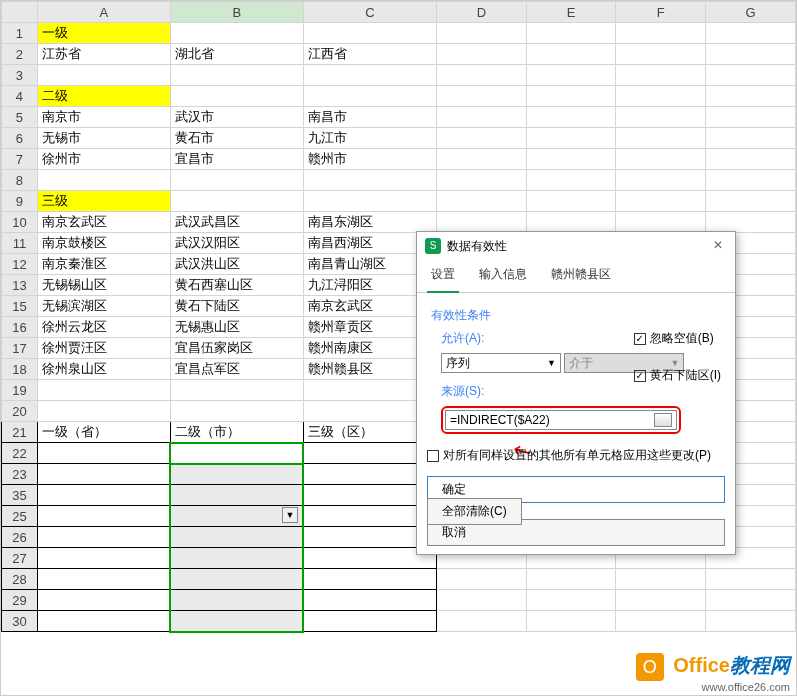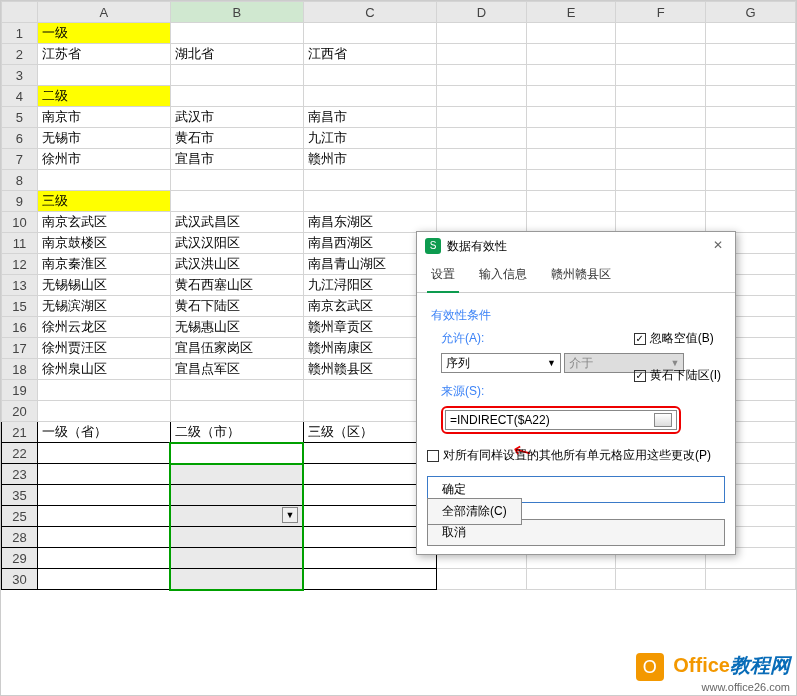--- a/index.html
+++ b/index.html
@@ -435,20 +435,40 @@
         <td></td>
         <td class="grey-sel" style="border-left:2px solid #00a000;border-right:2px solid #00a000"></td>
         <td></td>
         <td style="border:1px solid #d4d4d4"></td>
         <td style="border:1px solid #d4d4d4"></td>
         <td style="border:1px solid #d4d4d4"></td>
         <td style="border:1px solid #d4d4d4"></td>
       </tr>
   <tr class="bordered-tbl">
         <td class="row-header">25</td>
+        <td></td>
+        <td class="grey-sel" style="border-left:2px solid #00a000;border-right:2px solid #00a000"></td>
+        <td></td>
+        <td style="border:1px solid #d4d4d4"></td>
+        <td style="border:1px solid #d4d4d4"></td>
+        <td style="border:1px solid #d4d4d4"></td>
+        <td style="border:1px solid #d4d4d4"></td>
+      </tr>
+  <tr class="bordered-tbl">
+        <td class="row-header">26</td>
+        <td></td>
+        <td class="grey-sel" style="border-left:2px solid #00a000;border-right:2px solid #00a000"></td>
+        <td></td>
+        <td style="border:1px solid #d4d4d4"></td>
+        <td style="border:1px solid #d4d4d4"></td>
+        <td style="border:1px solid #d4d4d4"></td>
+        <td style="border:1px solid #d4d4d4"></td>
+      </tr>
+  <tr class="bordered-tbl">
+        <td class="row-header">27</td>
         <td></td>
         <td class="grey-sel" style="border-left:2px solid #00a000;border-right:2px solid #00a000"></td>
         <td></td>
         <td style="border:1px solid #d4d4d4"></td>
         <td style="border:1px solid #d4d4d4"></td>
         <td style="border:1px solid #d4d4d4"></td>
         <td style="border:1px solid #d4d4d4"></td>
       </tr>
   <tr class="bordered-tbl">
         <td class="row-header">28</td>

